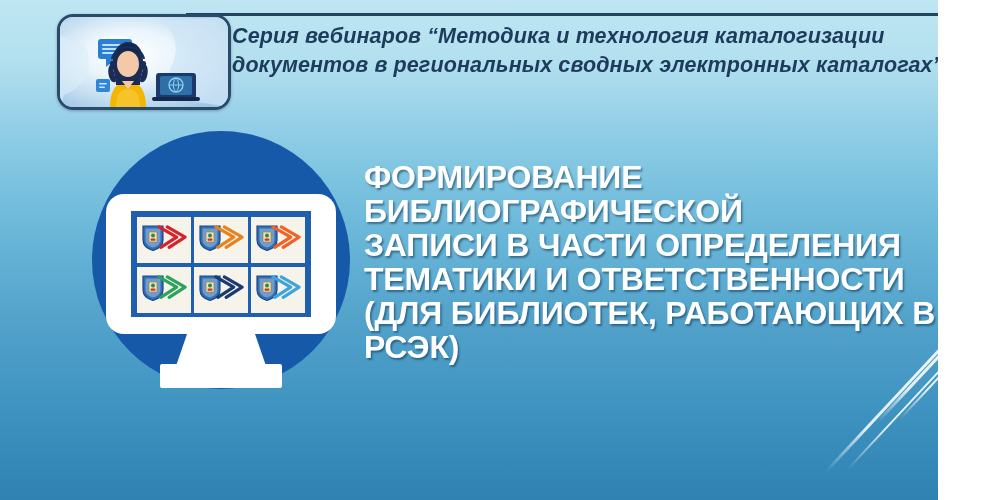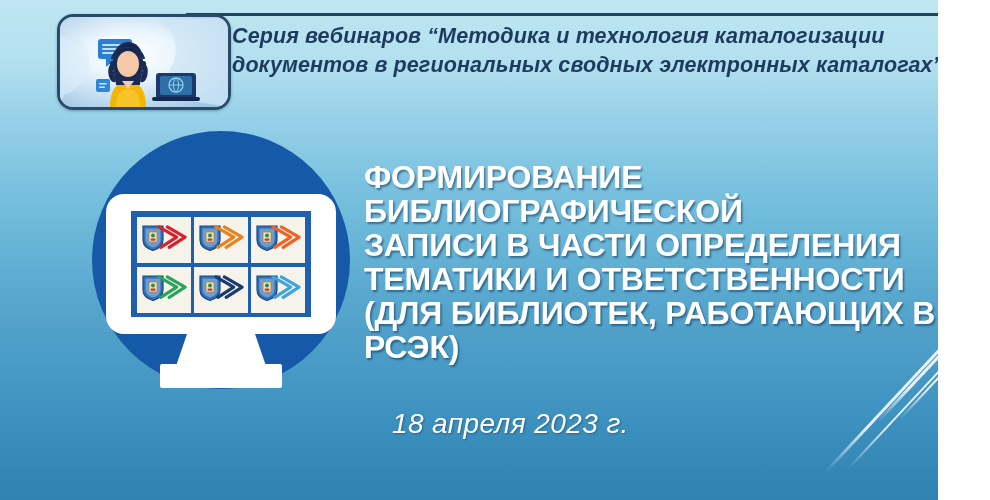--- a/index.html
+++ b/index.html
@@ -268,15 +268,14 @@
         </g>
       </g>
     </svg>
   </div>
 
   <div class="main-title">ФОРМИРОВАНИЕ БИБЛИОГРАФИЧЕСКОЙ
 ЗАПИСИ В ЧАСТИ ОПРЕДЕЛЕНИЯ
 ТЕМАТИКИ И ОТВЕТСТВЕННОСТИ
 (ДЛЯ БИБЛИОТЕК, РАБОТАЮЩИХ В РСЭК)</div>
 
-  <div class="date-line">18 апреля 2023 г.</div>
 
 </div>
 
 </body></html>

